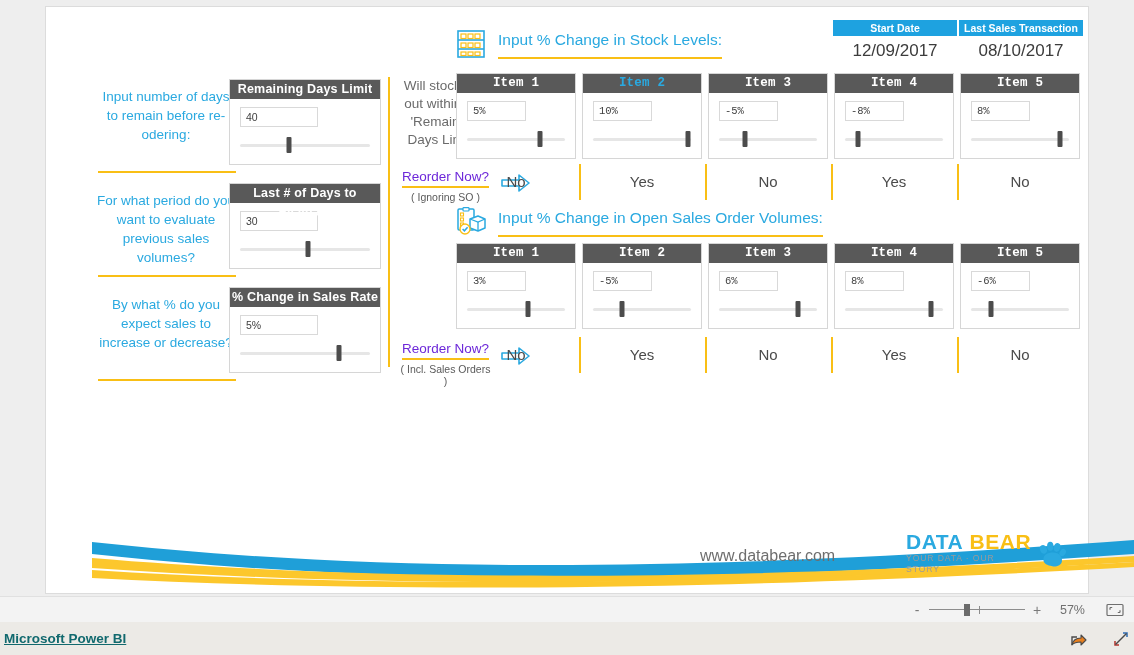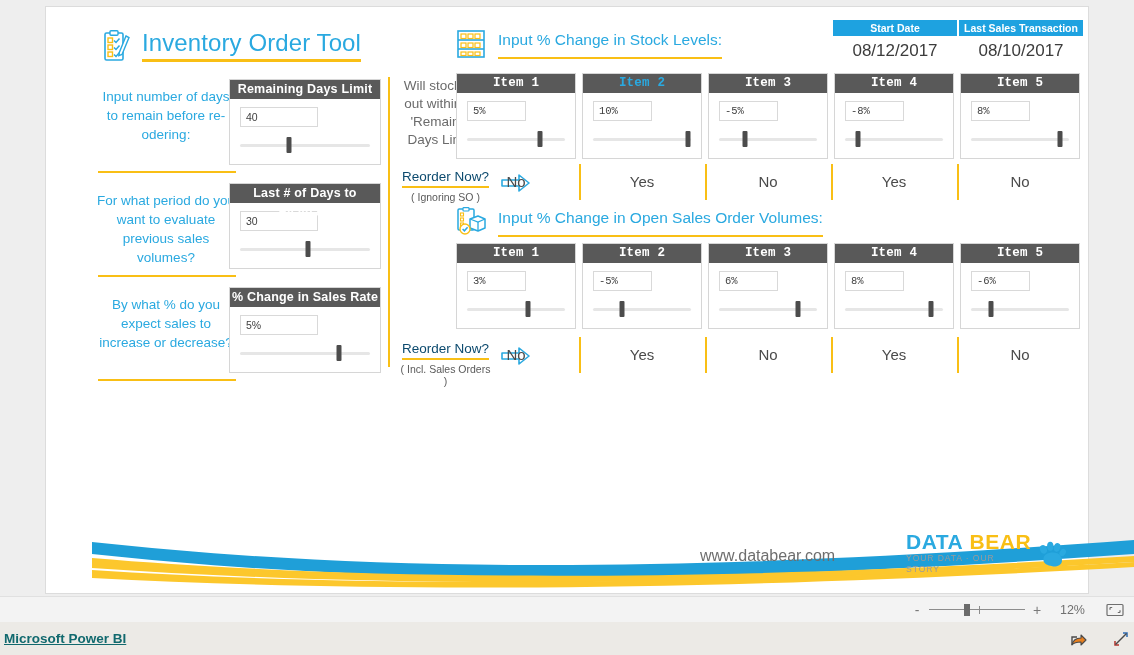--- a/index.html
+++ b/index.html
@@ -75,21 +75,21 @@
   
   .vdiv-left {
     position: absolute; left: 342px; top: 70px; width: 2px; height: 290px;
     background: #f9bf15;
   }
 
   
   .midcol { position: absolute; left: 352px; top: 70px; width: 92px; }
   .mid-q { width: 92px; }
   .reorder-block { position: absolute; width: 95px; text-align: center; }
-  .reorder-a { color: #0c4a6e; font-size: 13.5px; border-bottom: 2px solid #f9bf15;
+  .reorder-a { color: #6d28d9; font-size: 13.5px; border-bottom: 2px solid #f9bf15;
                display: inline-block; padding-bottom: 1px; line-height: 17px; }
   .reorder-sub { color: #5a5a5a; font-size: 10.5px; margin-top: 3px; }
 
   .arrow-ico { position: absolute; width: 30px; height: 20px; }
 
   
   .items-row { position: absolute; display: flex; gap: 6px; font-family: Liberation Mono, monospace; }
   .item-card { width: 120px; }
 
   
@@ -149,38 +149,24 @@
   .tb-icons svg { display: block; }
 </style>
 </head>
 <body>
 
 <div id="app">
 
   <div class="canvas-outer">
     <div class="report">
 
-      <div class="title-wrap">
-        <svg class="title-icon" viewBox="0 0 28 32">
-          <rect x="1" y="3" width="18" height="27" rx="1.5" fill="#fff" stroke="#2aa9e0" stroke-width="1.6"></rect>
-          <rect x="6" y="0.8" width="8" height="4.5" rx="1" fill="#fff" stroke="#2aa9e0" stroke-width="1.4"></rect>
-          <rect x="4" y="8" width="4.5" height="4.5" fill="none" stroke="#f9bf15" stroke-width="1.4"></rect>
-          <rect x="4" y="15" width="4.5" height="4.5" fill="none" stroke="#f9bf15" stroke-width="1.4"></rect>
-          <rect x="4" y="22" width="4.5" height="4.5" fill="none" stroke="#f9bf15" stroke-width="1.4"></rect>
-          <path d="M10 10.5 l2 2 3.5-4" fill="none" stroke="#2aa9e0" stroke-width="1.5"></path>
-          <path d="M10 17.5 l2 2 3.5-4" fill="none" stroke="#2aa9e0" stroke-width="1.5"></path>
-          <path d="M10 24.5 l2 2 3.5-4" fill="none" stroke="#2aa9e0" stroke-width="1.5"></path>
-          <path d="M22 6 l3 1.5 -7 17 -3.2 1.2 .6 -3.4z" fill="#fff" stroke="#2aa9e0" stroke-width="1.4"></path>
-        </svg>
-        <div class="title-text">Inventory Order Tool</div>
-      </div>
 
       <div class="datecard" style="left:787px; top:13px;">
         <div class="dh">Start Date</div>
-        <div class="dv">08/12/2017</div>
+        <div class="dv">12/09/2017</div>
       </div>
       <div class="datecard" style="left:913px; top:13px;">
         <div class="dh">Last Sales Transaction</div>
         <div class="dv">08/10/2017</div>
       </div>
 
       <div class="leftcol">
 
         <div class="lrow">
           <div class="qtext blue-label">Input number of days to remain before re-odering:</div>
@@ -438,21 +424,21 @@
 
   <div class="statusbar">
     <div class="zoom-wrap">
       <div class="zoom-sign">-</div>
       <div class="zoom-track">
         <div class="zr"></div>
         <div class="ztick"></div>
         <div class="zt"></div>
       </div>
       <div class="zoom-sign">+</div>
-      <div class="zoom-pct">12%</div>
+      <div class="zoom-pct">57%</div>
       <svg class="fit-ico" viewBox="0 0 18 14">
         <rect x="1" y="1.5" width="16" height="11" rx="1" fill="none" stroke="#6f6f6f" stroke-width="1.2"></rect>
         <path d="M4 4.5 h2.2 M4 4.5 v2.2 M14 9.5 h-2.2 M14 9.5 v-2.2" stroke="#6f6f6f" stroke-width="1.2" fill="none"></path>
       </svg>
     </div>
   </div>
 
   <div class="taskbar">
     <a class="pbi-link" href="#">Microsoft Power BI</a>
     <div class="tb-icons">

